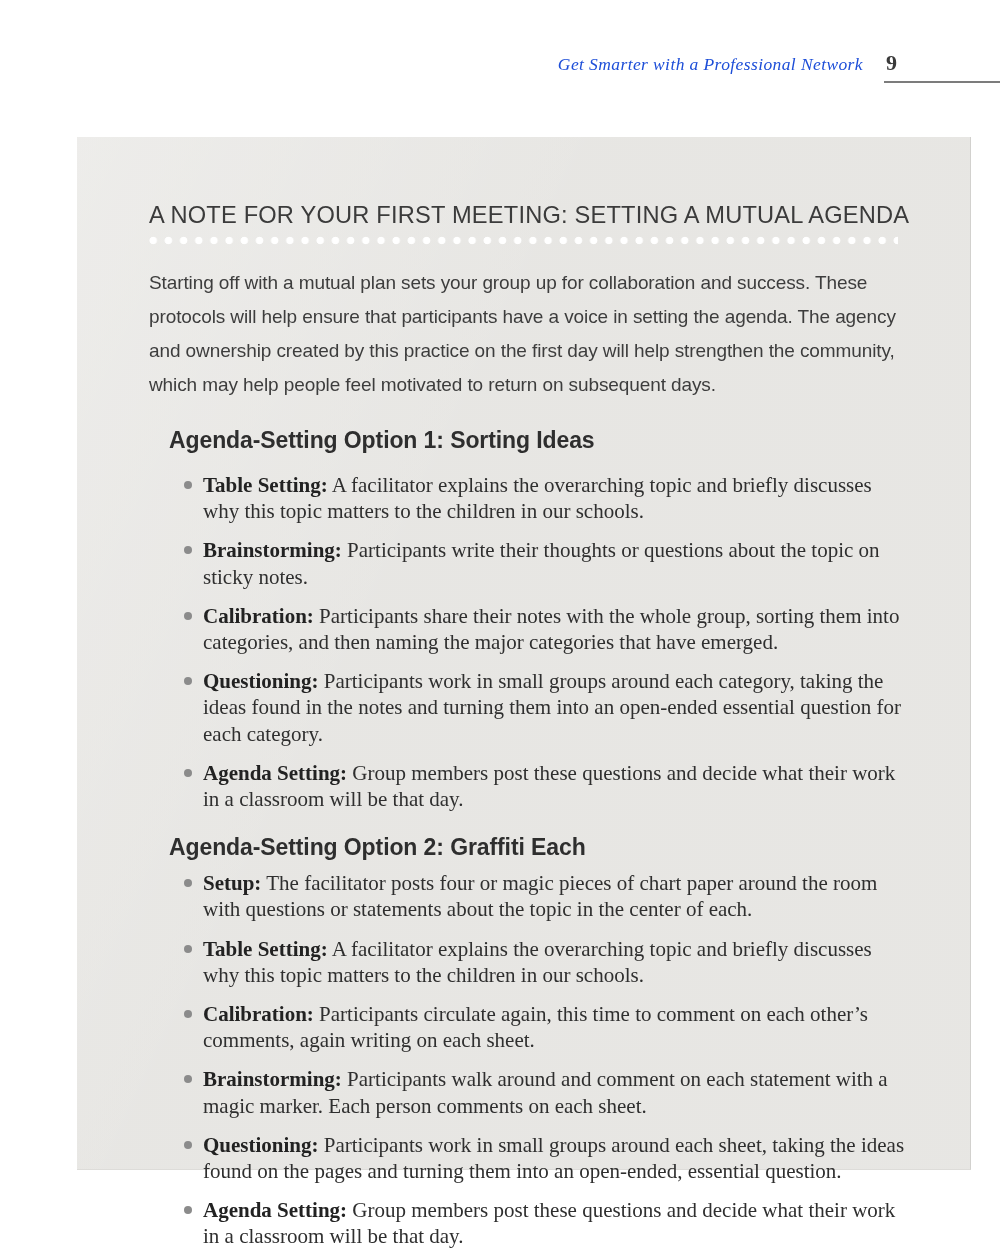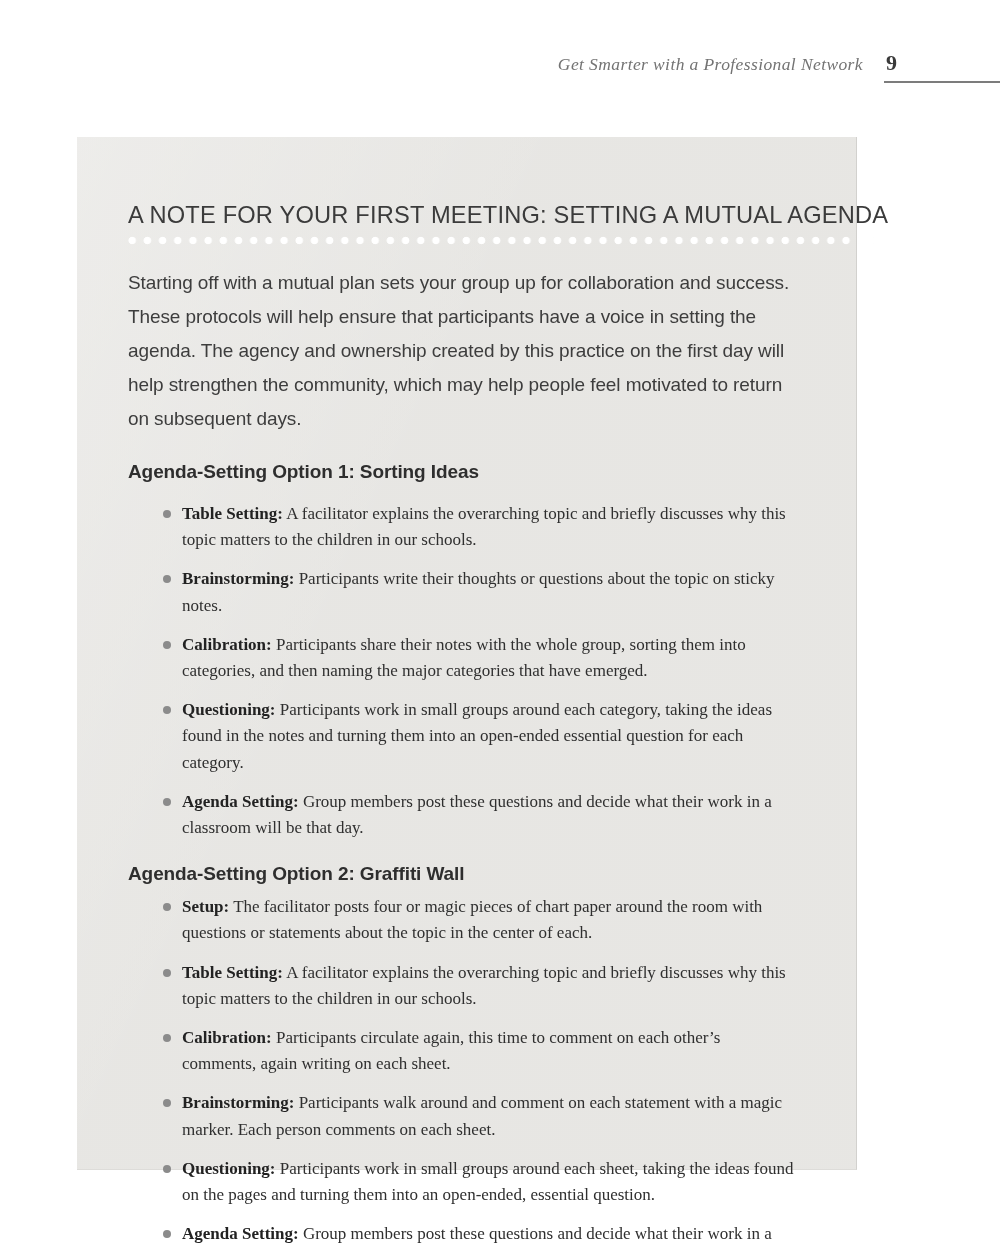--- a/index.html
+++ b/index.html
@@ -17,48 +17,48 @@
     top: 50px; right: 103px;
     display: flex;
     align-items: baseline;
     gap: 23px;
     white-space: nowrap;
   }
   .running-title {
     font-family: "Liberation Serif", serif;
     font-style: italic;
     font-size: 17.5px;
-    color: #737373;
+    color: #1d4ed8;
     letter-spacing: 0.4px;
   }
   .page-number {
     font-family: "Liberation Serif", serif;
     font-weight: bold;
     font-size: 22px;
     color: #3a3a3a;
   }
   .header-rule {
     position: absolute;
     top: 81px; left: 884px; right: 0;
     height: 2px;
     background: #7c7c7c;
   }
 
   
   .note-box {
     position: absolute;
     left: 77px; top: 137px;
-    width: 780px; height: 1033px;
+    width: 894px; height: 1033px;
     background:
       linear-gradient(115deg, rgba(255,255,255,0.25) 0%, rgba(255,255,255,0) 40%),
       linear-gradient(0deg, rgba(0,0,0,0.012), rgba(0,0,0,0.012)),
       #eae9e6;
     border-right: 1px solid #d2d1ce;
     border-bottom: 1px solid #dddcd9;
-    padding: 64px 58px 0 51px;
+    padding: 64px 58px 0 72px;
   }
 
   .note-title {
     font-size: 24px;
     font-weight: normal;
     color: #3b3b3b;
     letter-spacing: 0.2px;
     transform: scaleX(0.985);
     transform-origin: left;
     white-space: nowrap;
@@ -74,41 +74,42 @@
 
   .intro-paragraph {
     margin-top: 21px;
     font-size: 19px;
     line-height: 34px;
     color: #3d3d3d;
     letter-spacing: -0.1px;
   }
 
   .agenda-section h2 {
-    font-size: 19px;
+    font-size: 23px;
     font-weight: bold;
     color: #2e2e2e;
     letter-spacing: -0.1px;
+    margin-left: 20px;
   }
   .agenda-section:nth-of-type(1) h2 { margin-top: 25px; }
   .agenda-section:nth-of-type(2) h2 { margin-top: 22px; }
 
   .protocol-list {
     list-style: none;
     margin-top: 18px;
     padding-left: 35px;
   }
   .agenda-section:nth-of-type(2) .protocol-list { margin-top: 9px; }
 
   .protocol-list li {
     position: relative;
     padding-left: 19px;
     margin-bottom: 13px;
     font-family: "Liberation Serif", serif;
-    font-size: 17px;
+    font-size: 21px;
     line-height: 26.2px;
     color: #2f2f2f;
   }
   .bullet {
     position: absolute;
     left: 0; top: 9px;
     width: 8px; height: 8px;
     border-radius: 50%;
     background: #8b8b8b;
   }
@@ -157,21 +158,21 @@
 
   <li>
     <span class="bullet"></span>
     <span class="term">Agenda Setting:</span>
     <span class="desc">Group members post these questions and decide what their work in a classroom will be that day.</span>
   </li>
 </ul>
   </section>
 
   <section class="agenda-section">
-    <h2>Agenda-Setting Option 2: Graffiti Wall</h2>
+    <h2>Agenda-Setting Option 2: Graffiti Each</h2>
     <ul class="protocol-list">
   <li>
     <span class="bullet"></span>
     <span class="term">Setup:</span>
     <span class="desc">The facilitator posts four or magic pieces of chart paper around the room with questions or statements about the topic in the center of each.</span>
   </li>
 
   <li>
     <span class="bullet"></span>
     <span class="term">Table Setting:</span>

